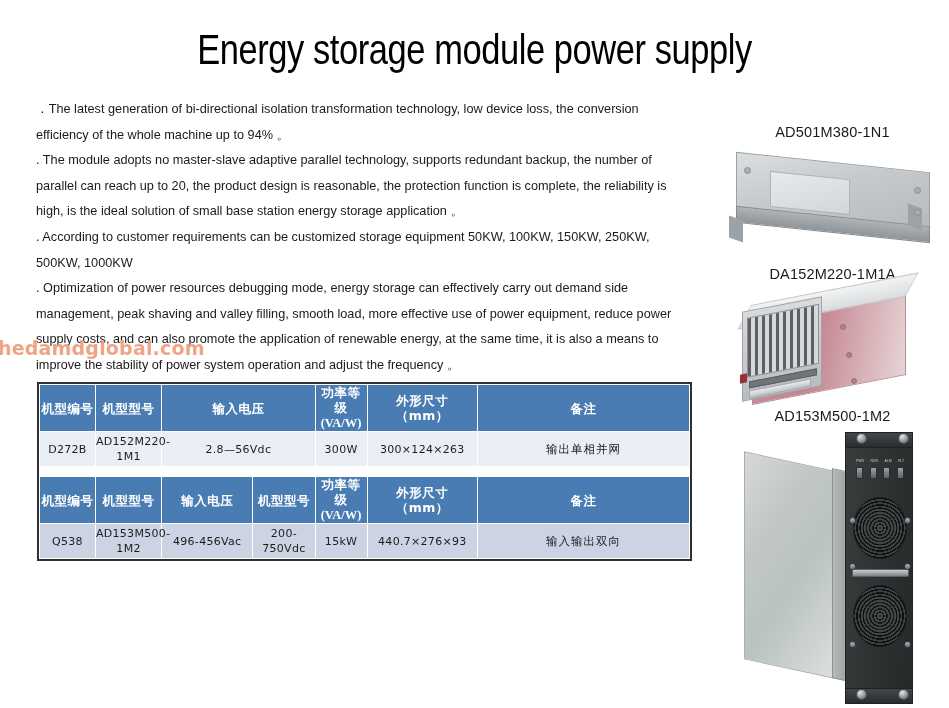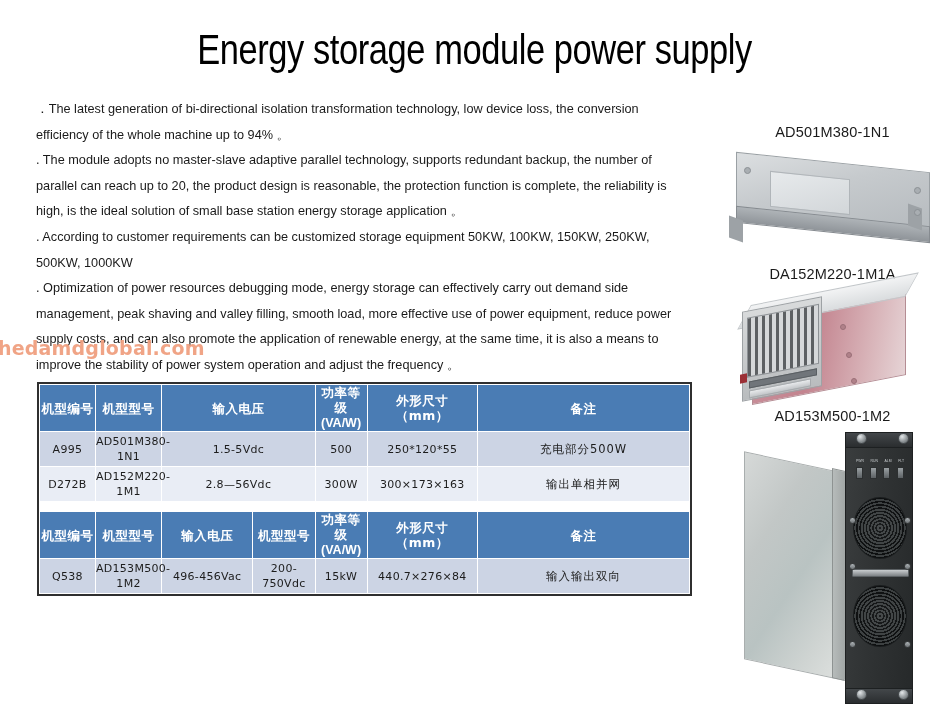--- a/index.html
+++ b/index.html
@@ -98,21 +98,21 @@
     font-size: 12.5px;
     font-weight: bold;
     text-align: center;
     vertical-align: middle;
     line-height: 15px;
     padding: 7px 1px 10px 1px;
     font-family: "DejaVu Sans", sans-serif;
     letter-spacing: 0.5px;
   }
   .hdr-row th .sub {
-    font-family: Liberation Sans, sans-serif;
+    font-family: Liberation Serif, serif;
     letter-spacing: 0;
   }
   .data-row td {
     font-size: 11px;
     text-align: center;
     vertical-align: middle;
     color: #1c1c1c;
     height: 34px;
     line-height: 15px;
     padding: 3px 2px;
@@ -403,34 +403,26 @@
         </th>
         <th>
           <span>外形尺寸</span><br>
           <span>（mm）</span>
         </th>
         <th>
           <span>备注</span>
         </th>
       </tr>
 
-      <tr class="data-row alt">
-        <td>A995</td>
-        <td>AD501M380-1N1</td>
-        <td colspan="2">1.5-5Vdc</td>
-        <td>500</td>
-        <td>250*120*55</td>
-        <td class="cn">充电部分500W</td>
-      </tr>
       <tr class="data-row plain">
         <td>D272B</td>
         <td>AD152M220-1M1</td>
         <td colspan="2">2.8—56Vdc</td>
         <td>300W</td>
-        <td>300×173×163</td>
+        <td>300×124×263</td>
         <td class="cn">输出单相并网</td>
       </tr>
 
       <tr class="spacer-row">
         <td colspan="7"></td>
       </tr>
 
       <tr class="hdr-row">
         <th>
           <span>机型编号</span>
@@ -456,21 +448,21 @@
           <span>备注</span>
         </th>
       </tr>
 
       <tr class="data-row alt">
         <td>Q538</td>
         <td>AD153M500-1M2</td>
         <td>496-456Vac</td>
         <td>200-750Vdc</td>
         <td>15kW</td>
-        <td>440.7×276×84</td>
+        <td>440.7×276×93</td>
         <td class="cn">输入输出双向</td>
       </tr>
     </tbody>
       </table>
   </div>
 
   <div class="product" id="prod1">
     <div class="caption">AD501M380-1N1</div>
     <div class="photo">
       <div class="chassis-top"></div>

